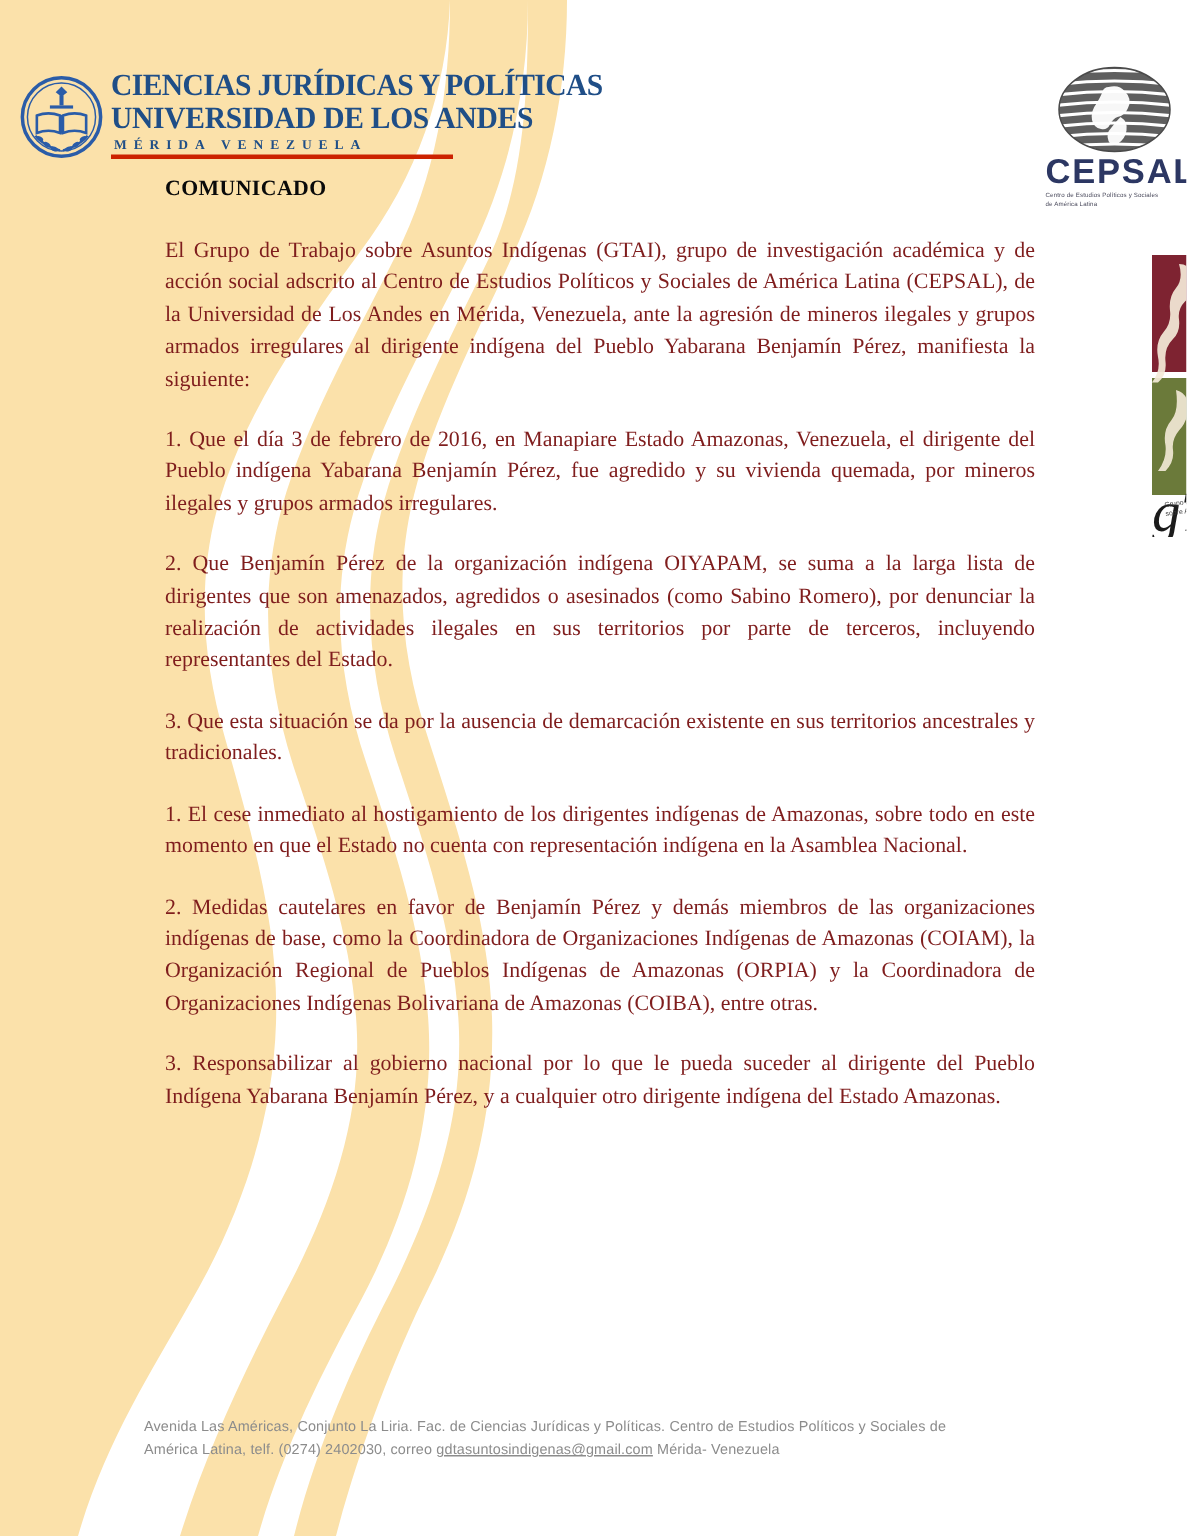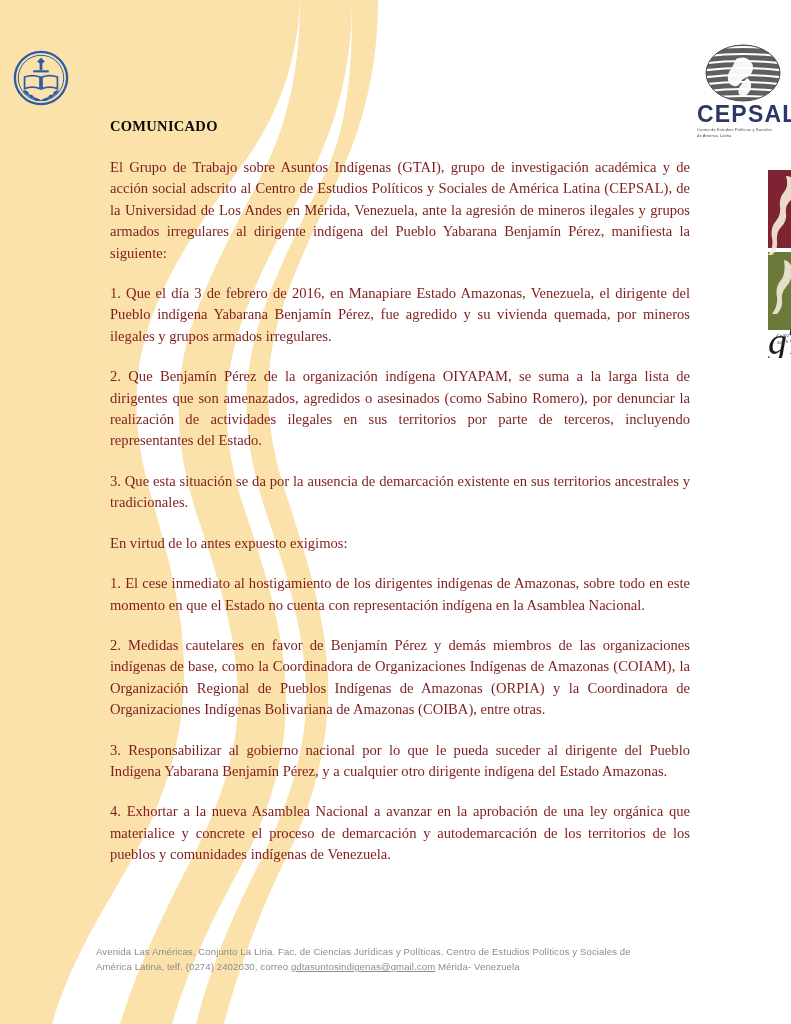--- a/index.html
+++ b/index.html
@@ -247,20 +247,26 @@
 
       <path d="M12 44 q7 8 17 10" fill="none" stroke="#2a5ca8" stroke-width="1.6"></path>
       <path d="M48 44 q-7 8 -17 10" fill="none" stroke="#2a5ca8" stroke-width="1.6"></path>
       <ellipse cx="15" cy="46" rx="2.6" ry="1.5" fill="#2a5ca8" transform="rotate(30 15 46)"></ellipse>
       <ellipse cx="20" cy="50" rx="2.6" ry="1.5" fill="#2a5ca8" transform="rotate(30 20 50)"></ellipse>
       <ellipse cx="25" cy="53" rx="2.6" ry="1.5" fill="#2a5ca8" transform="rotate(20 25 53)"></ellipse>
       <ellipse cx="45" cy="46" rx="2.6" ry="1.5" fill="#2a5ca8" transform="rotate(-30 45 46)"></ellipse>
       <ellipse cx="40" cy="50" rx="2.6" ry="1.5" fill="#2a5ca8" transform="rotate(-30 40 50)"></ellipse>
       <ellipse cx="35" cy="53" rx="2.6" ry="1.5" fill="#2a5ca8" transform="rotate(-20 35 53)"></ellipse>
     </svg>
+    <div class="ula-text">
+      <div class="ula-line1">CIENCIAS JURÍDICAS Y POLÍTICAS</div>
+      <div class="ula-line2">UNIVERSIDAD DE LOS ANDES</div>
+      <div class="ula-line3">MÉRIDA   VENEZUELA</div>
+      <div class="ula-rule"></div>
+    </div>
   </div>
 
   <div class="cepsal-logo">
     <svg class="cepsal-globe" viewBox="0 0 80 62" width="80" height="62" xmlns="http://www.w3.org/2000/svg">
       <defs>
         <clipPath id="globeclip">
             <ellipse cx="40" cy="31" rx="37" ry="28"></ellipse>
           </clipPath>
       </defs>
       <ellipse cx="40" cy="31" rx="37" ry="28" fill="#5f5f5f"></ellipse>
@@ -309,25 +315,23 @@
     </div>
   </div>
 
   <div class="doc">
     <h1 class="doc-title">COMUNICADO</h1>
 
     <p class="para">El Grupo de Trabajo sobre Asuntos Indígenas (GTAI), grupo de investigación académica y de acción social adscrito al Centro de Estudios Políticos y Sociales de América Latina (CEPSAL), de la Universidad de Los Andes en Mérida, Venezuela, ante la agresión de mineros ilegales y grupos armados irregulares al dirigente indígena del Pueblo Yabarana Benjamín Pérez, manifiesta la siguiente:</p>
     <p class="para">1. Que el día 3 de febrero de 2016, en Manapiare Estado Amazonas, Venezuela, el dirigente del Pueblo indígena Yabarana Benjamín Pérez, fue agredido y su vivienda quemada, por mineros ilegales y grupos armados irregulares.</p>
     <p class="para">2. Que Benjamín Pérez de la organización indígena OIYAPAM, se suma a la larga lista de dirigentes que son amenazados, agredidos o asesinados (como Sabino Romero), por denunciar la realización de actividades ilegales en sus territorios por parte de terceros, incluyendo representantes del Estado.</p>
     <p class="para">3. Que esta situación se da por la ausencia de demarcación existente en sus territorios ancestrales y tradicionales.</p>
-    <p class="para">En virtud de lo antes expuesto exigimos:</p>
     <p class="para">1. El cese inmediato al hostigamiento de los dirigentes indígenas de Amazonas, sobre todo en este momento en que el Estado no cuenta con representación indígena en la Asamblea Nacional.</p>
     <p class="para">2. Medidas cautelares en favor de Benjamín Pérez y demás miembros de las organizaciones indígenas de base, como la Coordinadora de Organizaciones Indígenas de Amazonas (COIAM), la Organización Regional de Pueblos Indígenas de Amazonas (ORPIA) y la Coordinadora de Organizaciones Indígenas Bolivariana de Amazonas (COIBA), entre otras.</p>
     <p class="para">3. Responsabilizar al gobierno nacional por lo que le pueda suceder al dirigente del Pueblo Indígena Yabarana Benjamín Pérez, y a cualquier otro dirigente indígena del Estado Amazonas.</p>
-    <p class="para">4. Exhortar a la nueva Asamblea Nacional a avanzar en la aprobación de una ley orgánica que materialice y concrete el proceso de demarcación y autodemarcación de los territorios de los pueblos y comunidades indígenas de Venezuela.</p>
   </div>
 
   <div class="footer">
     <div>Avenida Las Américas, Conjunto La Liria. Fac. de Ciencias Jurídicas y Políticas. Centro de Estudios Políticos y Sociales de</div>
     <div><span>América Latina, telf. (0274) 2402030, correo </span><span class="mail">gdtasuntosindigenas@gmail.com</span><span> Mérida- Venezuela</span></div>
   </div>
 
 </div>
 
 </body></html>

